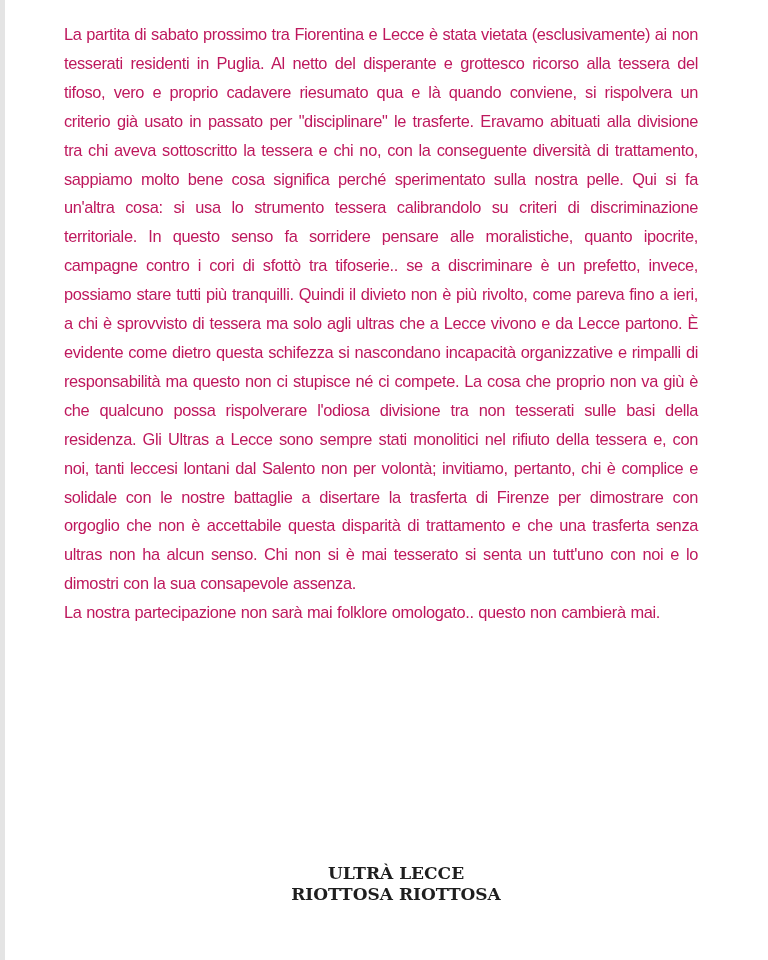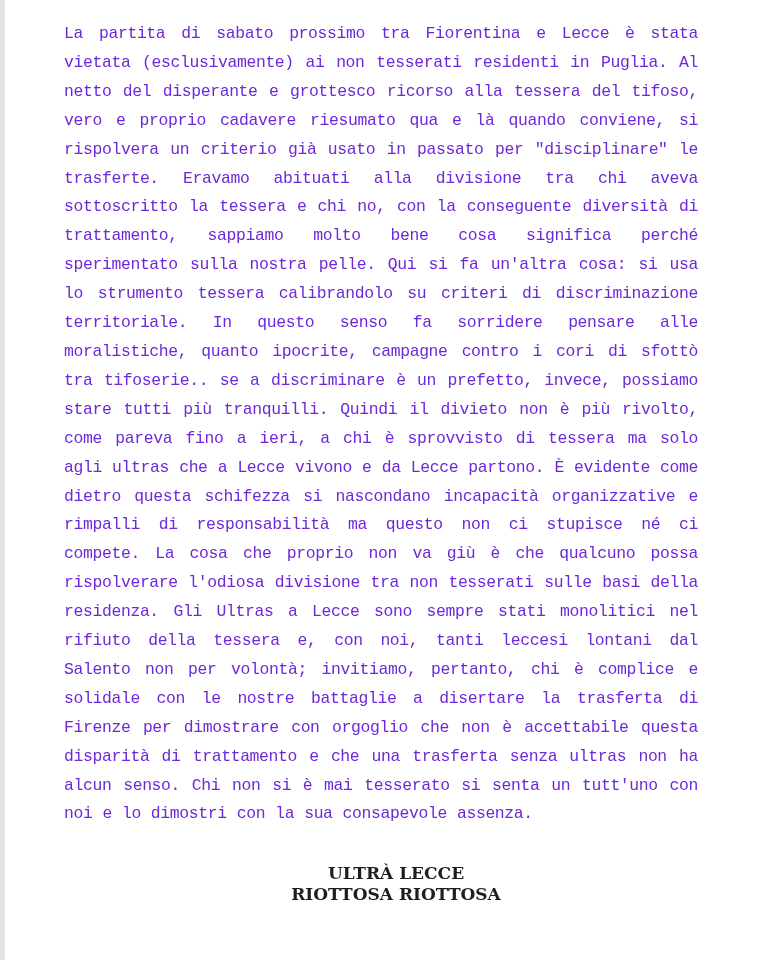--- a/index.html
+++ b/index.html
@@ -19,24 +19,24 @@
       top: 0;
       width: 5px;
       height: 960px;
       background: #e4e4e4;
     }
     .page {
       position: absolute;
       left: 64px;
       top: 20px;
       width: 634px;
-      font-family: Liberation Mono, monospace;
+      font-family: Liberation Sans, sans-serif;
       font-size: 16.4px;
       line-height: 28.9px;
-      color: #6d28d9;
+      color: #be185d;
     }
     .para {
       margin: 0;
       text-align: justify;
       text-align-last: left;
       letter-spacing: -0.35px;
       word-spacing: 0.5px;
     }
     .signature {
       position: absolute;
@@ -54,18 +54,19 @@
       padding-left: 24px;
     }
   </style>
 </head>
 <body>
 
 <div class="left-edge"></div>
 
 <div class="page">
   <p class="para">La partita di sabato prossimo tra Fiorentina e Lecce è stata vietata (esclusivamente) ai non tesserati residenti in Puglia. Al netto del disperante e grottesco ricorso alla tessera del tifoso, vero e proprio cadavere riesumato qua e là quando conviene, si rispolvera un criterio già usato in passato per "disciplinare" le trasferte. Eravamo abituati alla divisione tra chi aveva sottoscritto la tessera e chi no, con la conseguente diversità di trattamento,  sappiamo molto bene cosa significa perché sperimentato sulla nostra pelle. Qui si fa un'altra cosa: si usa lo strumento tessera calibrandolo su criteri di discriminazione territoriale. In questo senso fa sorridere pensare alle moralistiche, quanto ipocrite, campagne contro i cori di sfottò tra tifoserie.. se a discriminare è un prefetto, invece, possiamo stare tutti più tranquilli. Quindi il divieto non è più rivolto, come pareva fino a ieri, a chi è sprovvisto di tessera ma solo agli ultras che a Lecce vivono e da Lecce partono. È evidente come dietro questa schifezza si nascondano incapacità organizzative e rimpalli di responsabilità ma questo non ci stupisce né ci compete. La cosa che proprio non va giù è che qualcuno possa rispolverare l'odiosa divisione tra non tesserati sulle basi della residenza. Gli Ultras a Lecce sono sempre stati monolitici nel rifiuto della tessera e, con noi, tanti leccesi lontani dal Salento non per volontà; invitiamo, pertanto, chi è complice e solidale con le nostre battaglie a disertare la trasferta di Firenze per dimostrare con orgoglio che non è accettabile questa disparità di trattamento e che una trasferta senza ultras non ha alcun senso. Chi non si è mai tesserato si senta un tutt'uno con noi e lo dimostri con la sua consapevole assenza.</p>
+  <p class="para">La nostra partecipazione non sarà mai folklore omologato.. questo non cambierà mai.</p>
 </div>
 
 <div class="signature">
   <div>ULTRÀ LECCE</div>
   <div>RIOTTOSA RIOTTOSA</div>
 </div>
 
 </body></html>

